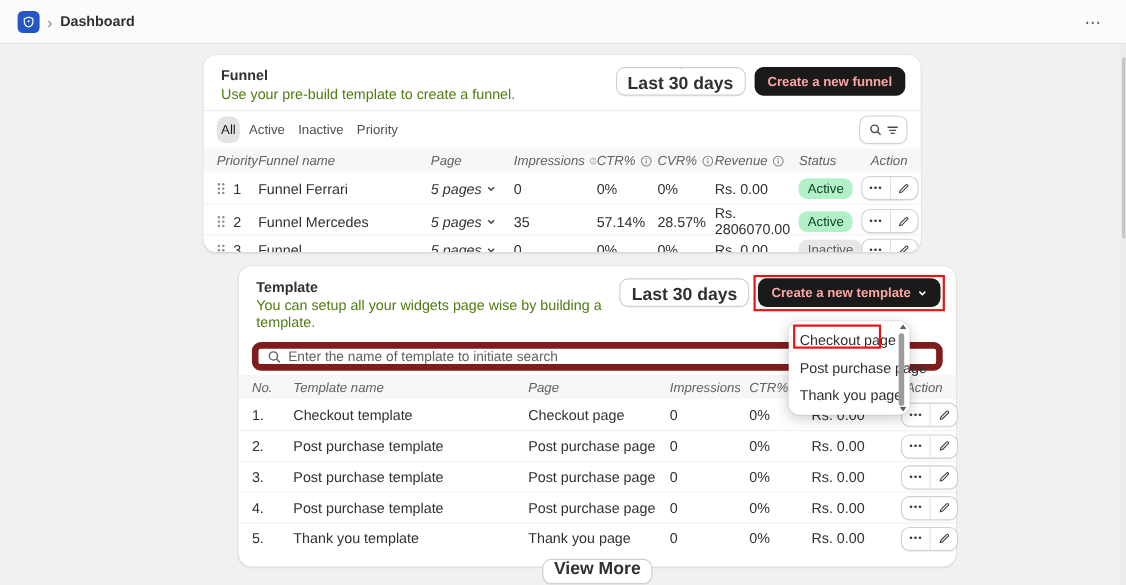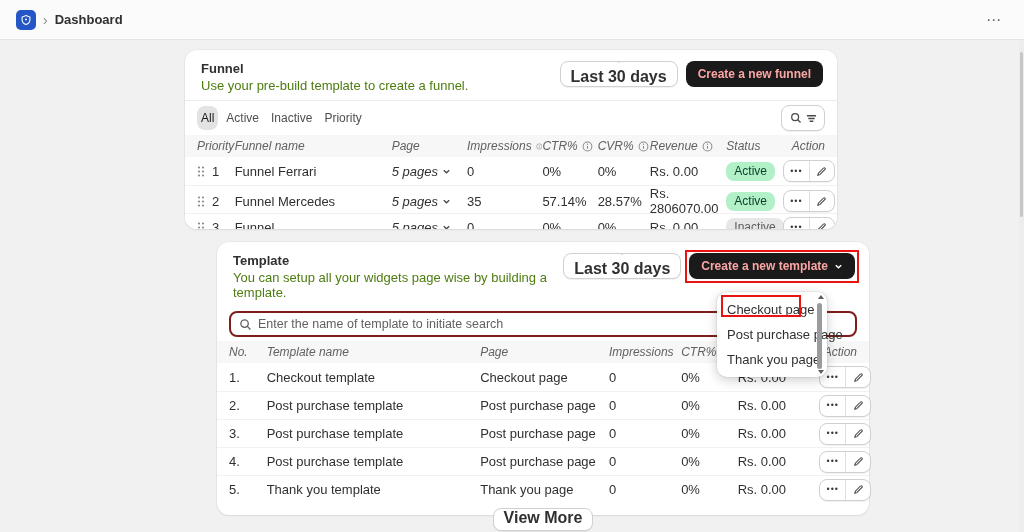--- a/index.html
+++ b/index.html
@@ -63,21 +63,21 @@
   .badge.active   { background:#b2f1c8; color:#0c3d26; }
   .badge.inactive { background:#e7e7e8; color:#5c5c5c; }
 
   .action-group { display:inline-flex; border:1px solid #d0d0d3; border-radius:8px; background:#fff;
                   overflow:hidden; box-shadow:0 1px 0 rgba(0,0,0,.05); }
   .action-seg { width:25px; height:20px; display:flex; align-items:center; justify-content:center; cursor:pointer; }
   .action-seg + .action-seg { border-left:1px solid #e0e0e2; }
   .dots { font-size:9px; letter-spacing:1px; color:#3c3c3c; line-height:1; }
 
   
-  .search-box { margin:4px 12px 4px 12px; height:26px; border:2px solid #7f1d1d; border-radius:8px;
+  .search-box { margin:4px 12px 4px 12px; height:26px; border:6px solid #7f1d1d; border-radius:8px;
                 display:flex; align-items:center; gap:6px; padding:0 8px; background:#fff; }
   .search-box input { border:0; outline:0; flex:1; font-size:12.5px; color:#303030; background:transparent;
                       font-family:"Liberation Sans","DejaVu Sans",sans-serif; }
   .search-box input::placeholder { color:#616161; }
 
   
   .view-more-row { display:flex; justify-content:center; padding-top:5px; }
 
   
   .dropdown { position:absolute; left:717px; top:292px; width:110px; z-index:20; background:#fff; border-radius:10px;

